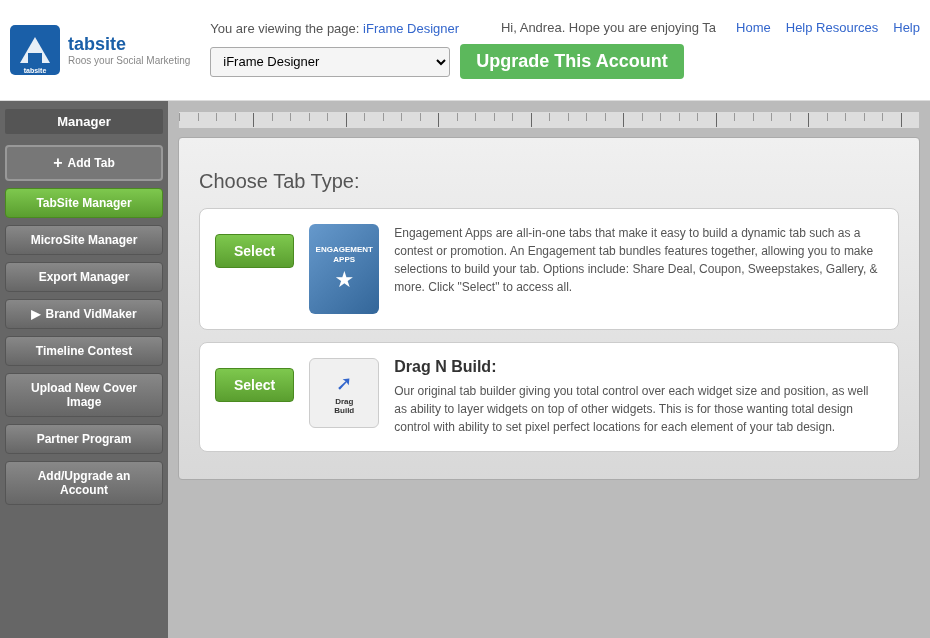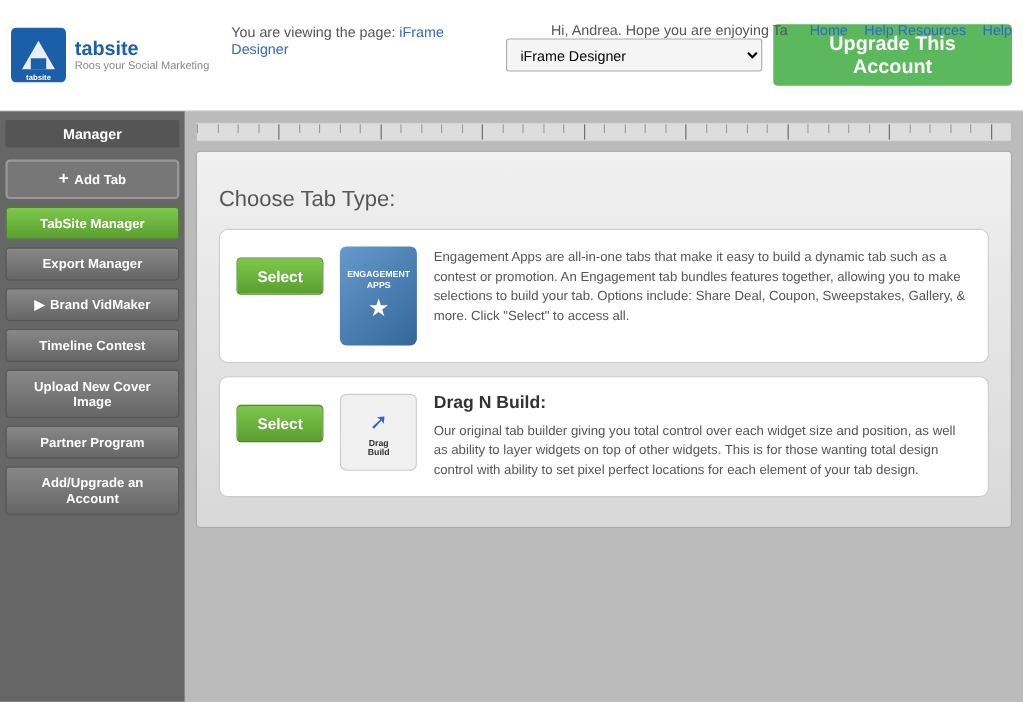--- a/index.html
+++ b/index.html
@@ -22,21 +22,21 @@
       margin-right: 20px;
     }
     #logo-icon {
       width: 50px;
       height: 50px;
       margin-right: 8px;
     }
     #viewing-info {
       flex: 1;
       display: flex;
-      flex-direction: row;
+      flex-direction: column;
       gap: 8px;
     }
     #viewing-text {
       color: #555;
       font-size: 13px;
     }
     #viewing-text a {
       color: #3366cc;
       text-decoration: none;
     }
@@ -356,20 +356,21 @@
 
 <div id="main-layout">
 
   <div id="sidebar">
     <div id="manager-label">Manager</div>
     <button class="sidebar-btn" id="add-tab-btn">
       <span style="font-size:16px;font-weight:bold;">+</span>
       <span>Add Tab</span>
     </button>
     <button class="sidebar-btn" id="tabsite-manager-btn">TabSite Manager</button>
+    <button class="sidebar-btn" id="microsite-manager-btn">MicroSite Manager</button>
     <button class="sidebar-btn" id="export-manager-btn">Export Manager</button>
     <button class="sidebar-btn" id="brand-vidmaker-btn">
       <span>▶</span>
       <span>Brand VidMaker</span>
     </button>
     <button class="sidebar-btn" id="timeline-contest-btn">Timeline Contest</button>
     <button class="sidebar-btn" id="upload-cover-btn">Upload New Cover Image</button>
     <button class="sidebar-btn" id="partner-program-btn">Partner Program</button>
     <button class="sidebar-btn" id="add-upgrade-btn">Add/Upgrade an Account</button>
   </div>

